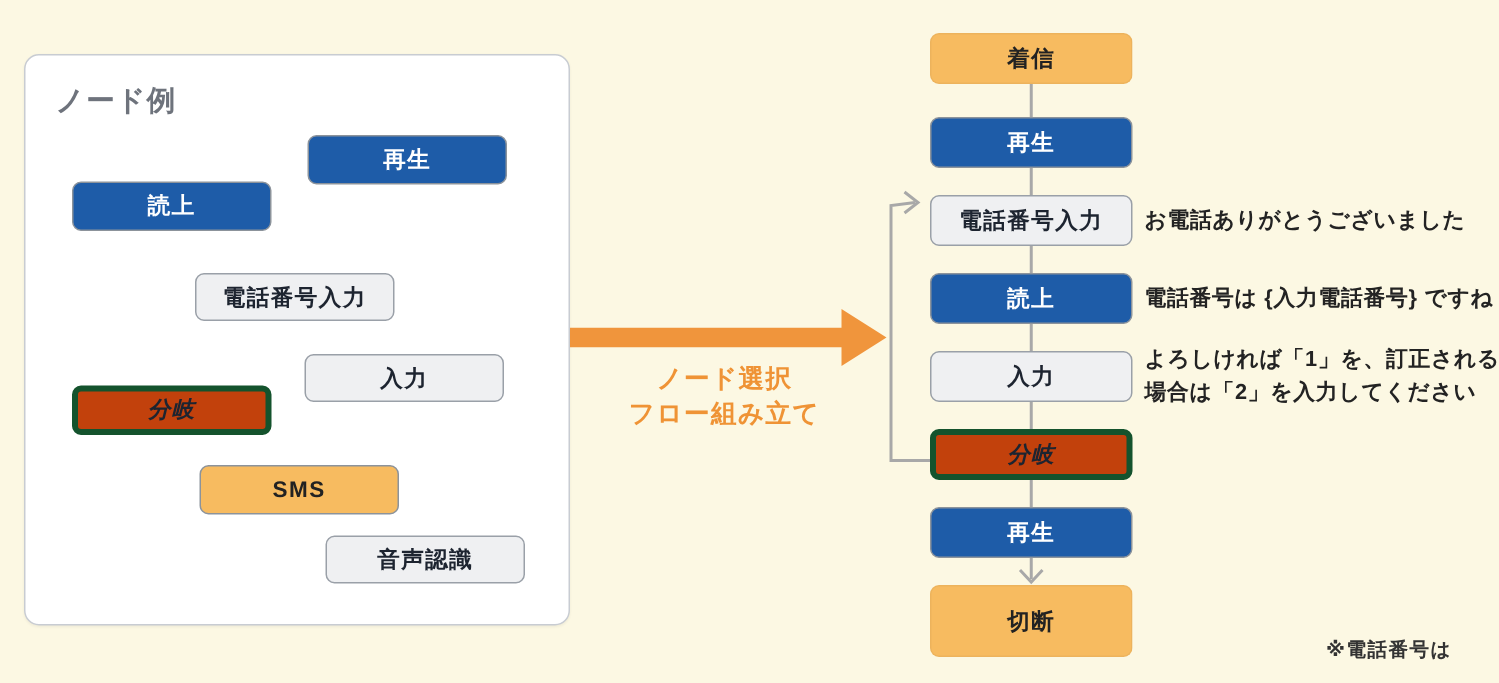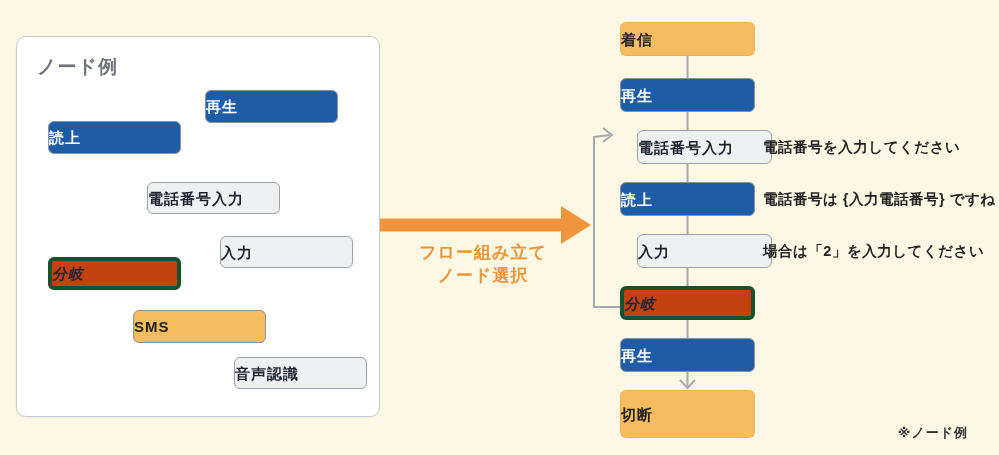--- a/index.html
+++ b/index.html
@@ -25,29 +25,29 @@
   }
   .panel-title{
     position:absolute;left:20px;top:17px;
     font-size:19px;font-weight:600;
     color:#6E737C;letter-spacing:1px;
   }
   
   .node{
     position:absolute;
     box-sizing:border-box;
-    display:flex;align-items:center;justify-content:flex-start;
+    display:flex;align-items:center;justify-content:center;
     border-radius:6px;
     font-size:15px;font-weight:bold;
     letter-spacing:1px;
     line-height:1;
   }
   .v-dark  {background:#1E5CA8;color:#FFFFFF;border:1px solid #8C939B;}
   .v-mid   {background:#c2410c;color:#1D2430;border:4px solid #14532d;font-style:italic;}
-  .v-gray  {background:#EFF0F2;color:#1D2430;border:1px solid #9AA0A8;margin-left:17px;}
+  .v-gray  {background:#EFF0F2;color:#1D2430;border:1px solid #9AA0A8;}
   .v-orange{background:#F7BB60;color:#222222;border:1px solid #8C939B;}
   .flow-node.v-orange{border:1px solid rgba(0,0,0,0.04);}
   .flow-node{border-radius:6px;}
   
   .transition-label{
     position:absolute;left:378px;top:241px;width:210px;
     text-align:center;
     color:#EF9335;font-size:17px;font-weight:bold;
     line-height:23px;letter-spacing:1px;
   }
@@ -111,22 +111,22 @@
       <line x1="687.5" y1="372" x2="687.5" y2="386"></line>
     </g>
 
     <polyline points="680,380 687.5,388 695,380" stroke="#A8A8A8" stroke-width="2" fill="none"></polyline>
 
     <path d="M620,307 L594,307 L594,137 L610,135" stroke="#A8A8A8" stroke-width="2" fill="none"></path>
     <polyline points="603,128 612,135 603,142" stroke="#A8A8A8" stroke-width="2" fill="none"></polyline>
   </svg>
 
   <div class="transition-label">
+    <div>ノード選択</div>
     <div>フロー組み立て</div>
-    <div>ノード選択</div>
   </div>
 
   <div class="node flow-node v-orange" style="left:620px;top:22px;width:135px;height:34px">
       <span>着信</span>
     </div>
   <div class="node flow-node v-dark" style="left:620px;top:78px;width:135px;height:34px">
       <span>再生</span>
     </div>
   <div class="node flow-node v-gray" style="left:620px;top:130px;width:135px;height:34px">
       <span>電話番号入力</span>
@@ -140,21 +140,22 @@
   <div class="node flow-node v-mid" style="left:620px;top:286px;width:135px;height:34px">
       <span>分岐</span>
     </div>
   <div class="node flow-node v-dark" style="left:620px;top:338px;width:135px;height:34px">
       <span>再生</span>
     </div>
   <div class="node flow-node v-orange" style="left:620px;top:390px;width:135px;height:48px">
       <span>切断</span>
     </div>
 
-  <div class="annotation" style="left:763px;top:147px">電話番号を入力してください</div>
+  <div class="annotation" style="left:763px;top:147px">お電話ありがとうございました</div>
   <div class="annotation" style="left:763px;top:199px">電話番号は {入力電話番号} ですね</div>
   <div class="annotation" style="left:763px;top:251px">
+    <div>よろしければ「1」を、訂正される</div>
     <div>場合は「2」を入力してください</div>
   </div>
 
-  <div class="note">※ノード例</div>
+  <div class="note">※電話番号は</div>
 
 </div>
 
 </body></html>

